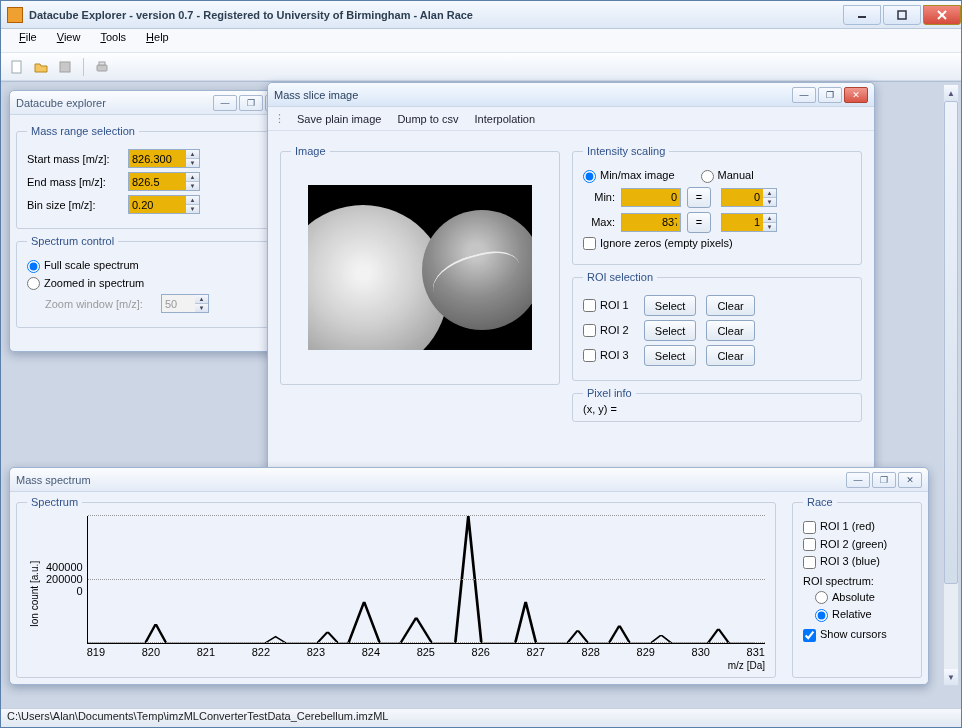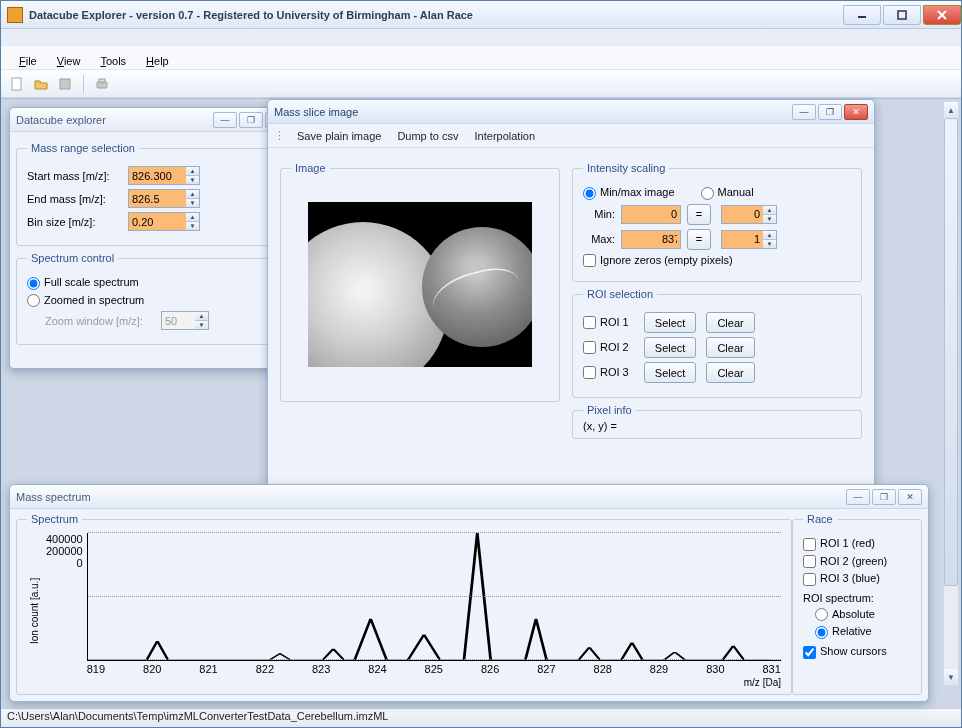--- a/index.html
+++ b/index.html
@@ -24,21 +24,21 @@
 .sysbtn {
   width: 38px; height: 20px;
   background: linear-gradient(#f3f7ff, #dbe7f7);
   border: 1px solid #aabdd6; border-radius: 0 0 3px 3px;
   margin-left: 2px; display: flex; align-items: center; justify-content: center;
   font-size: 10px; color: #334;
 }
 .sysbtn.close { background: linear-gradient(#f08a7e, #d44a3a); color: #fff; border-color: #a82; }
 .sysbtn svg { display: block; }
 
-.menubar { height: 24px; background: #f7f9fd; display: flex; align-items: flex-end; padding: 0 8px; border-bottom: 1px solid #e0e6ef; margin-top: 17px; }
+.menubar { height: 24px; background: #f7f9fd; display: flex; align-items: flex-start; padding: 0 8px; border-bottom: 1px solid #e0e6ef; }
 .menubar span { padding: 2px 10px; cursor: default; }
 .menubar span u { text-decoration: underline; }
 
 .toolbar { height: 28px; background: linear-gradient(#fdfeff, #e8eef7); display: flex; align-items: center; padding: 0 6px; gap: 4px; border-bottom: 1px solid #cfd9e8; }
 .tbtn { width: 20px; height: 20px; display: flex; align-items: center; justify-content: center; }
 .tsep { width: 1px; height: 18px; background: #c0c8d6; margin: 0 4px; }
 
 .mdi-area { flex: 1; position: relative; background: #ccd6e4; border-top: 1px solid #b0bed2; }
 .statusbar { height: 19px; background: linear-gradient(#f6f8fc, #e0e8f2); border-top: 1px solid #c6d0e0; padding: 1px 6px; color: #222; }
 
@@ -77,21 +77,21 @@
 fieldset {
   border: 1px solid #c7d0df; border-radius: 3px;
   margin: 6px 0; padding: 8px 10px 10px 10px;
   background: #eef2fa;
 }
 legend { color: #30528a; padding: 0 4px; }
 
 .row { display: flex; align-items: center; margin: 4px 0; gap: 6px; }
 .label { width: 95px; white-space: nowrap; }
 input[type=text], input[type=number] {
-  border: 1px solid #97aecb; height: 19px; padding: 0 3px; background: #fdba74;
+  border: 1px solid #97aecb; height: 19px; padding: 0 3px; background: #eab308;
 }
 .spinner { display: flex; }
 .spinner input { width: 58px; border-right: none; }
 .spin-arrows { width: 14px; display: flex; flex-direction: column; border: 1px solid #97aecb; border-left: none; }
 .spin-arrows div { flex: 1; background: linear-gradient(#f4f7fd, #dbe4f1); display: flex; align-items: center; justify-content: center; font-size: 6px; color: #445; }
 .spin-arrows div:first-child { border-bottom: 1px solid #b8c4d8; }
 
 input[type=radio], input[type=checkbox] { margin: 0 4px 0 0; vertical-align: middle; }
 
 button.btn {
@@ -108,21 +108,21 @@
 }
 .slice-shape {
   position: absolute; border-radius: 50%;
   background: radial-gradient(circle at 40% 35%, #ddd 4%, #aaa 25%, #888 55%, #555 90%);
   filter: contrast(1.1);
 }
 
 
 .chart-wrap { display: flex; height: 155px; }
 .chart-ylabel { writing-mode: vertical-rl; transform: rotate(180deg); text-align: center; color: #000; padding: 0 2px; font-size: 10px; }
-.chart-yticks { display: flex; flex-direction: column; justify-content: flex-start; align-items: flex-end; padding: 0 4px; color: #000; font-size: 10px; height: 125px; }
+.chart-yticks { display: flex; flex-direction: column; justify-content: center; align-items: flex-end; padding: 0 4px; color: #000; font-size: 10px; height: 125px; }
 .chart-plot { flex: 1; position: relative; border-left: 1px solid #000; border-bottom: 1px solid #000; height: 125px; }
 .chart-grid { position: absolute; left: 0; right: 0; border-top: 1px dotted #999; }
 .chart-xticks { display: flex; justify-content: space-between; font-size: 10px; color: #000; margin-top: 2px; }
 .chart-xlabel { text-align: right; font-size: 10px; color: #000; margin-top: 2px; }
 
 .scrollbar-v { position: absolute; top: 58px; right: 2px; bottom: 22px; width: 16px; background: #e8edf4; border: 1px solid #cfd8e6; display: flex; flex-direction: column; }
 .scrollbar-v .arr { height: 16px; background: linear-gradient(#f6f9fe, #dbe4f1); display: flex; align-items: center; justify-content: center; font-size: 8px; color: #557; }
 .scrollbar-v .track { flex: 1; }
 .scrollbar-v .thumb { width: 100%; height: 40px; background: linear-gradient(#eef3fb, #d2ddea); border: 1px solid #b2c1d7; border-radius: 2px; margin-top: 0; }
 
@@ -333,21 +333,21 @@
 
     <div class="mdi-window" style="left:8px; top:385px; width:920px; height:218px">
       <div class="mdi-titlebar">
         <div class="mdi-titletext">Mass spectrum</div>
         <div class="mdi-sysbtns">
           <div class="mdi-sysbtn">—</div>
           <div class="mdi-sysbtn">❐</div>
           <div class="mdi-sysbtn">✕</div>
         </div>
       </div>
-      <div class="mdi-body" style="display:flex; gap:0">
+      <div class="mdi-body" style="display:flex; gap:16px">
         <fieldset style="flex:1; margin:0">
           <legend>Spectrum</legend>
           <div class="chart-wrap">
             <div class="chart-ylabel">Ion count [a.u.]</div>
             <div class="chart-yticks" id="yticks">
                 <div>400000</div>
                 <div>200000</div>
                 <div>0</div>
               </div>
             <div style="flex:1;display:flex;flex-direction:column">

